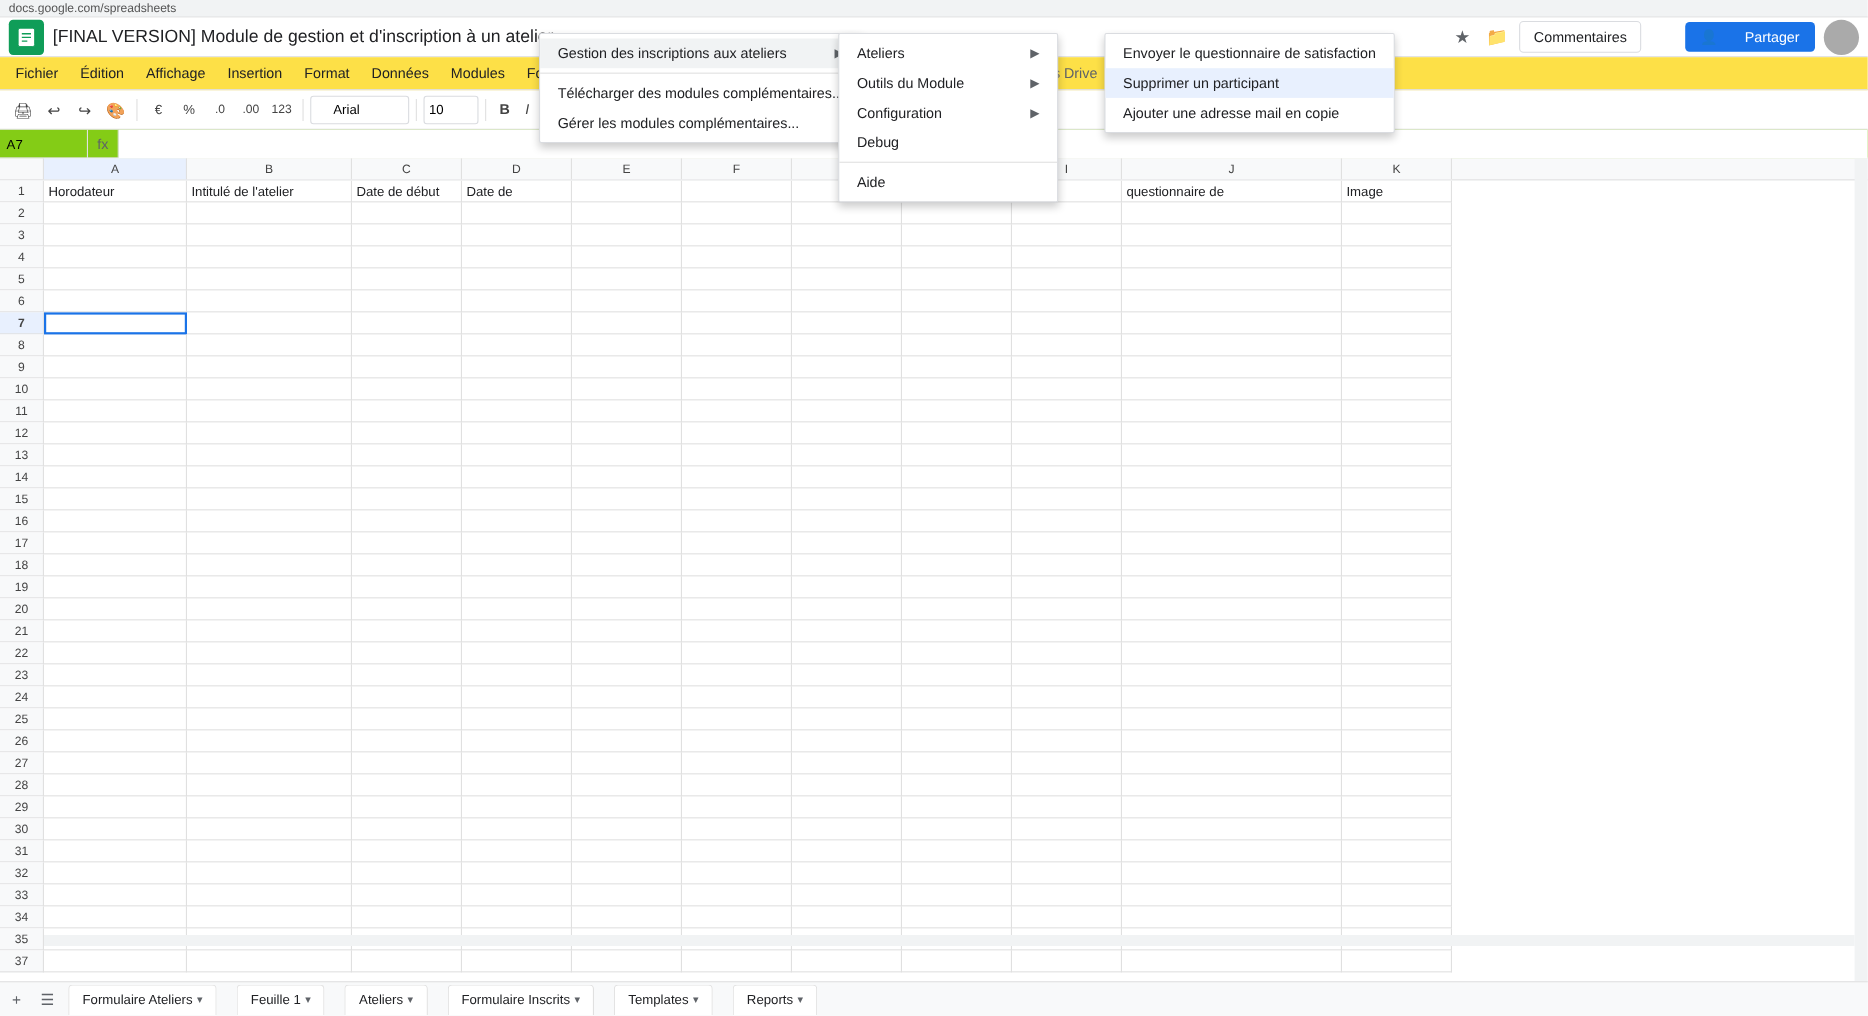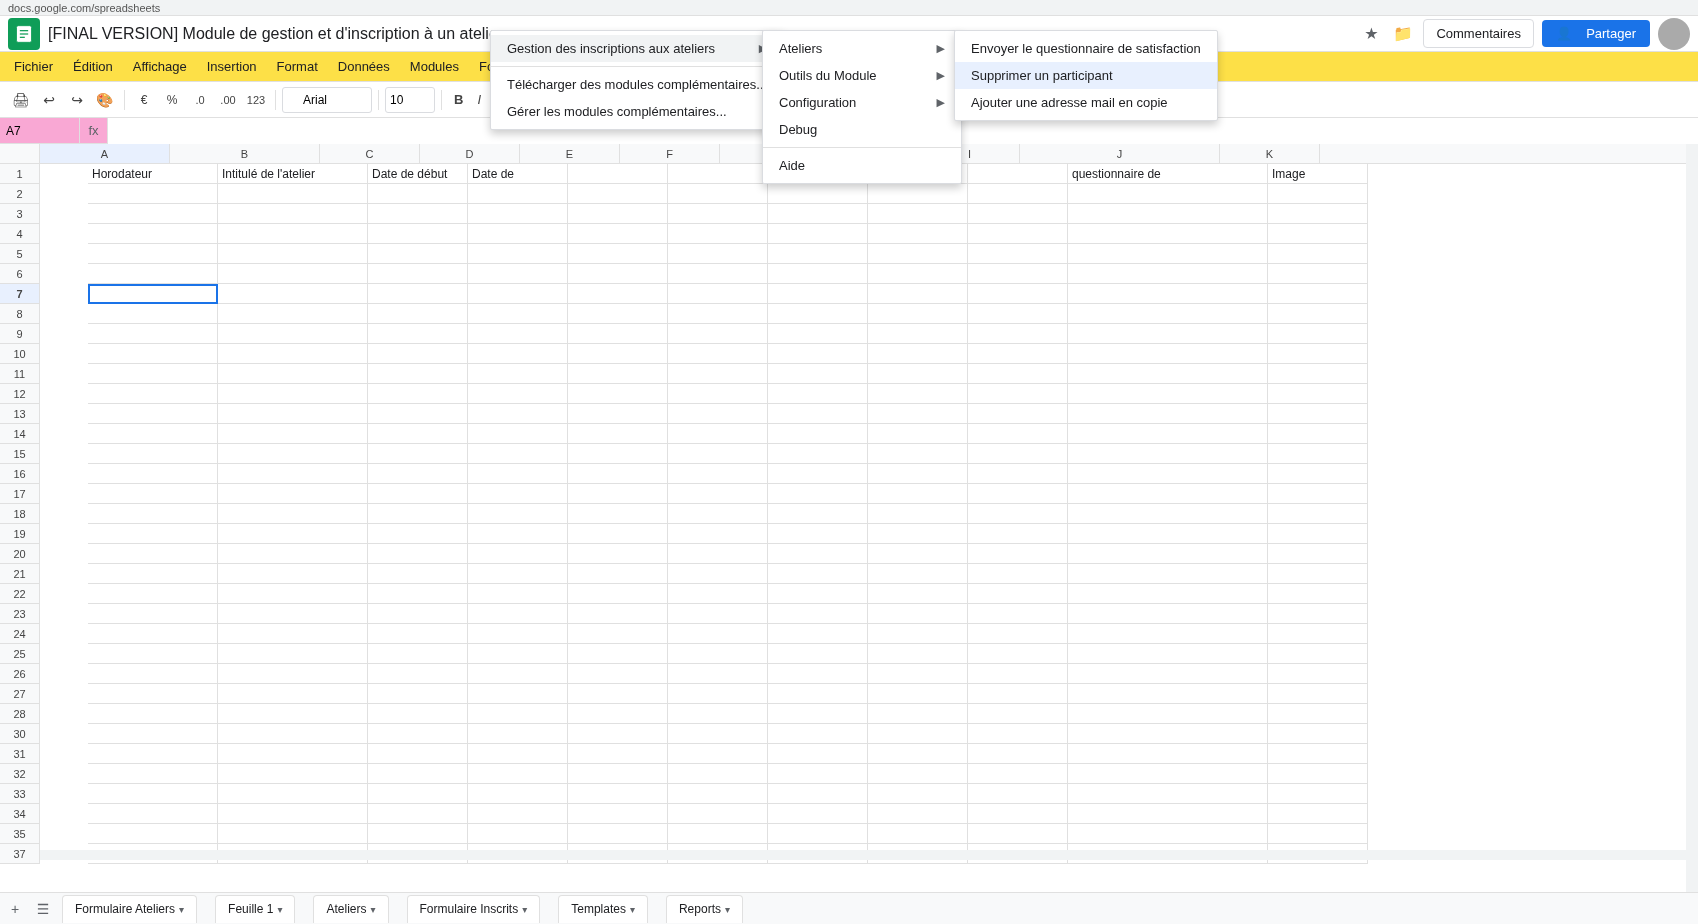--- a/index.html
+++ b/index.html
@@ -76,21 +76,22 @@
     .share-btn {
       padding: 6px 14px;
       background: #1a73e8;
       color: #fff;
       border: none;
       border-radius: 4px;
       font-size: 13px;
       cursor: pointer;
       display: flex;
       align-items: center;
-      gap: 14px;
+      gap: 24px;
+      margin-left: 32px;
     }
     .user-avatar {
       width: 32px;
       height: 32px;
       border-radius: 50%;
       background: #aaa;
       font-size: 12px;
       display: flex;
       align-items: center;
       justify-content: center;
@@ -181,21 +182,21 @@
       font-weight: bold;
     }
     .toolbar-text-btn.italic { font-style: italic; font-weight: normal; }
 
     
     .formula-bar {
       height: 26px;
       display: flex;
       align-items: center;
       border-bottom: 1px solid #e0e0e0;
-      background: #f9a8d4;
+      background: #84cc16;
     }
     .name-box {
       width: 80px;
       height: 26px;
       border-right: 1px solid #e0e0e0;
       padding: 0 6px;
       font-size: 12px;
       display: flex;
       align-items: center;
       flex-shrink: 0;
@@ -286,21 +287,21 @@
       border-right: 1px solid #e0e0e0;
       border-bottom: 1px solid #e0e0e0;
       font-size: 12px;
       padding: 0 4px;
       display: flex;
       align-items: center;
       overflow: hidden;
       white-space: nowrap;
       color: #202124;
     }
-    .cell.col-a { min-width: 130px; margin-left: 48px; }
+    .cell.col-a { min-width: 130px; }
     .cell.col-b { min-width: 150px; }
     .cell.col-c { min-width: 100px; }
     .cell.col-d { min-width: 100px; }
     .cell.wide { min-width: 200px; }
     .cell.selected-cell {
       outline: 2px solid #1a73e8;
       outline-offset: -2px;
     }
     .cell.header-cell {
       font-weight: normal;
@@ -378,21 +379,21 @@
       border: 1px solid #dadce0;
       box-shadow: 0 4px 8px rgba(0,0,0,0.2);
       min-width: 200px;
       z-index: 200;
       padding: 4px 0;
       border-radius: 2px;
     }
     .menu-dropdown-3 {
       position: absolute;
       top: 30px;
-      left: 954px;
+      left: 1004px;
       background: #fff;
       border: 1px solid #dadce0;
       box-shadow: 0 4px 8px rgba(0,0,0,0.2);
       min-width: 260px;
       z-index: 200;
       padding: 4px 0;
       border-radius: 2px;
     }
 
     .dropdown-item {
@@ -908,20 +909,34 @@
         <div class="cell col-d"></div>
         <div class="cell"></div>
         <div class="cell"></div>
         <div class="cell"></div>
         <div class="cell"></div>
         <div class="cell"></div>
         <div class="cell wide"></div>
         <div class="cell"></div>
       </div>
       <div class="sheet-row">
+        <div class="row-num">29</div>
+        <div class="cell col-a"></div>
+        <div class="cell col-b"></div>
+        <div class="cell col-c"></div>
+        <div class="cell col-d"></div>
+        <div class="cell"></div>
+        <div class="cell"></div>
+        <div class="cell"></div>
+        <div class="cell"></div>
+        <div class="cell"></div>
+        <div class="cell wide"></div>
+        <div class="cell"></div>
+      </div>
+      <div class="sheet-row">
         <div class="row-num">30</div>
         <div class="cell col-a"></div>
         <div class="cell col-b"></div>
         <div class="cell col-c"></div>
         <div class="cell col-d"></div>
         <div class="cell"></div>
         <div class="cell"></div>
         <div class="cell"></div>
         <div class="cell"></div>
         <div class="cell"></div>

